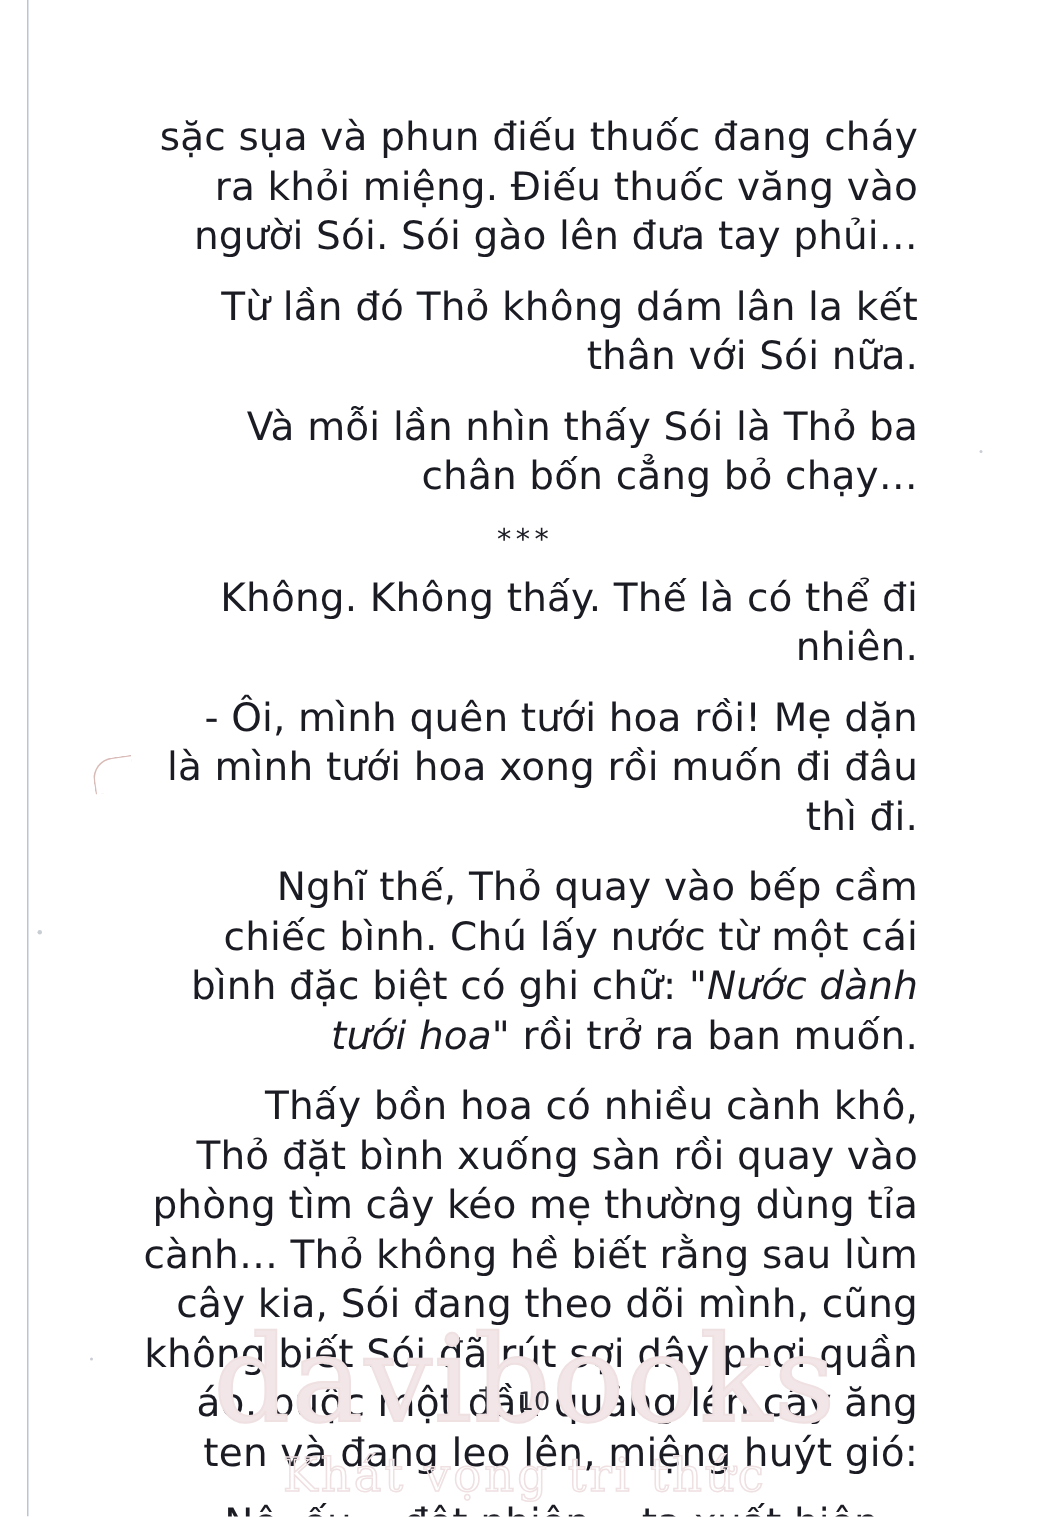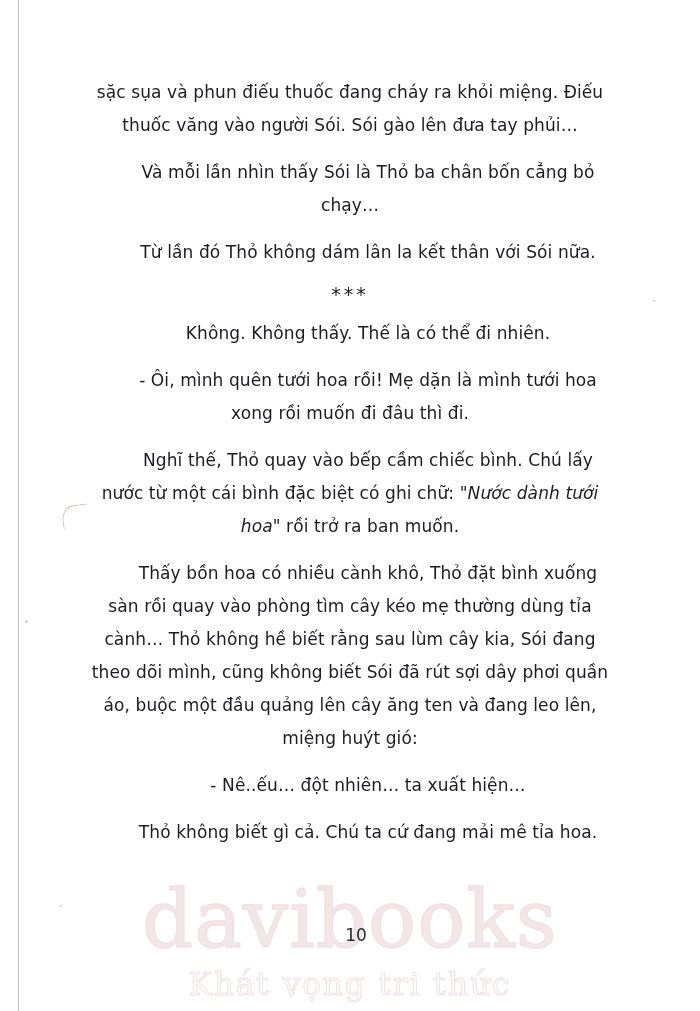--- a/index.html
+++ b/index.html
@@ -37,24 +37,24 @@
   .speck.s3 { left: 653px; top: 300px; width: 2px; height: 2px; }
 
   .text-col {
     position: absolute;
     left: 88px;
     top: 76px;
     width: 524px;
   }
   p {
     margin: 0 0 14px 0;
-    font-size: 17px;
+    font-size: 26px;
     line-height: 33px;
     color: #1b1b24;
-    text-align: center;
+    text-align: right;
     letter-spacing: 0.1px;
   }
   p.indent { text-indent: 36px; }
   .ital { font-style: italic; }
   .divider {
     margin: 6px 0 12px 0;
     text-align: center;
     font-size: 19px;
     letter-spacing: 3px;
     color: #1b1b24;
@@ -120,23 +120,23 @@
   <div class="gutter-line"></div>
   <div class="speck s1"></div>
   <div class="speck s2"></div>
   <div class="speck s3"></div>
   <div class="pencil-mark"></div>
 
   <div class="text-col">
 
     <p>sặc sụa và phun điếu thuốc đang cháy ra khỏi miệng. Điếu thuốc văng vào người Sói. Sói gào lên đưa tay phủi…</p>
 
+    <p class="indent">Từ lần đó Thỏ không dám lân la kết thân với Sói nữa.</p>
+
     <p class="indent">Và mỗi lần nhìn thấy Sói là Thỏ ba chân bốn cẳng bỏ chạy…</p>
-
-    <p class="indent">Từ lần đó Thỏ không dám lân la kết thân với Sói nữa.</p>
 
     <div class="divider">***</div>
 
 
     <p class="indent">Không. Không thấy. Thế là có thể đi nhiên.</p>
 
     <p class="indent">- Ôi, mình quên tưới hoa rồi! Mẹ dặn là mình tưới hoa xong rồi muốn đi đâu thì đi.</p>
 
     <p class="indent"><span>Nghĩ thế, Thỏ quay vào bếp cầm chiếc bình. Chú lấy nước từ một cái bình đặc biệt có ghi chữ: </span><span class="ital">"Nước dành tưới hoa"</span><span> rồi trở ra ban muốn.</span></p>
 

